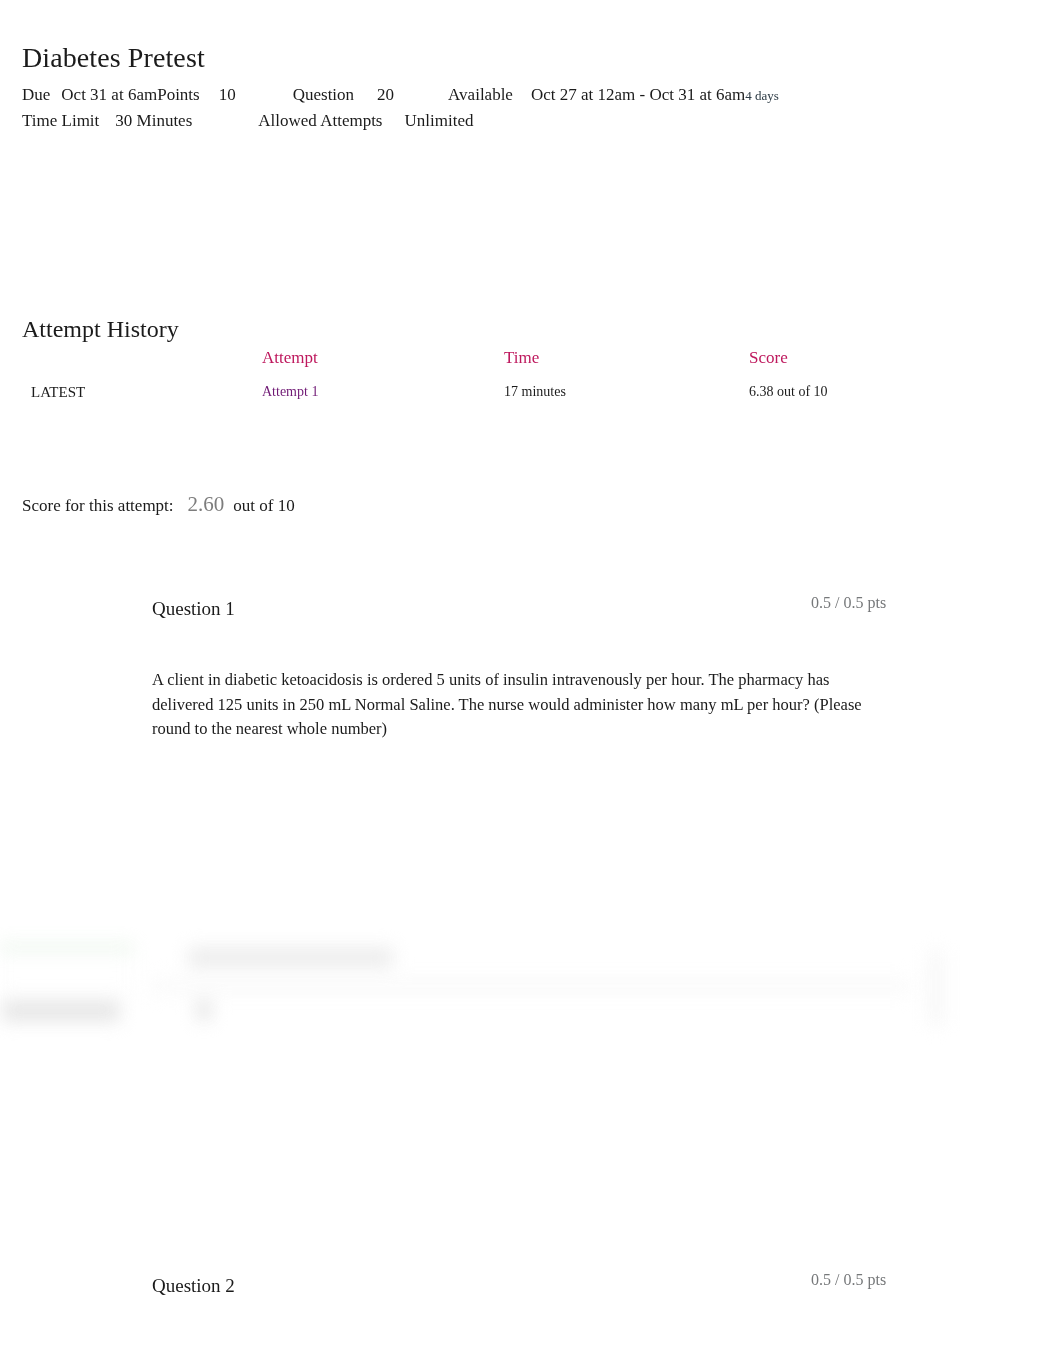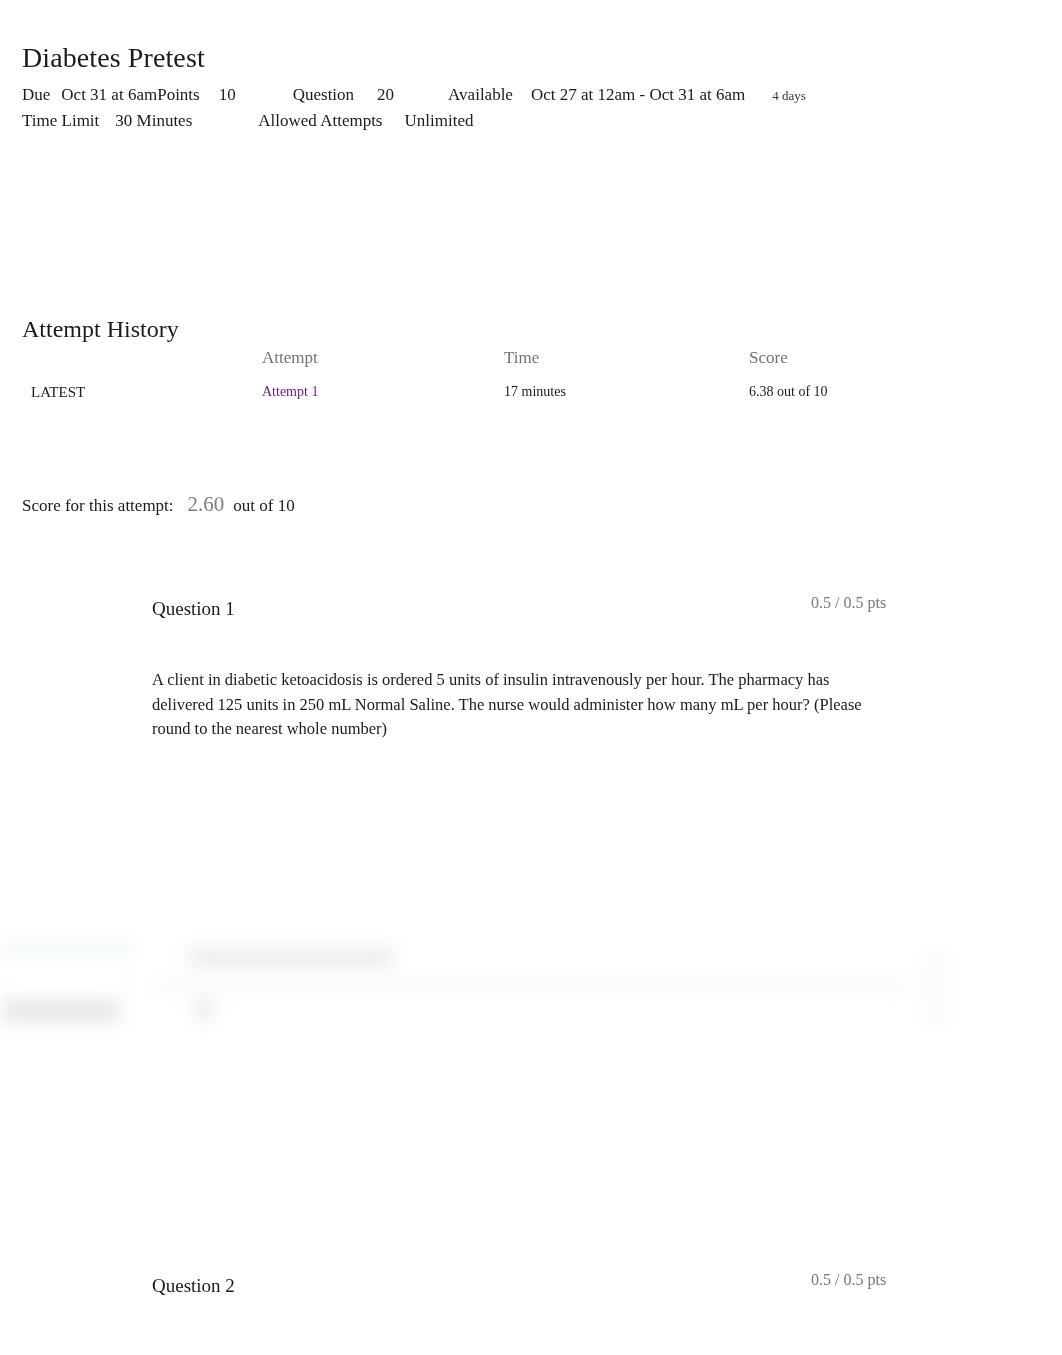--- a/index.html
+++ b/index.html
@@ -58,21 +58,21 @@
 
   
   .m-due-label   { margin-left: 0px;  }
   .m-due-value   { margin-left: 11px; }
   .m-pts-label   { }
   .m-pts-value   { margin-left: 19px; }
   .m-qs-label    { margin-left: 57px; }
   .m-qs-value    { margin-left: 23px; }
   .m-avail-label { margin-left: 54px; }
   .m-avail-value { margin-left: 18px; }
-  .m-days        { margin-left: 27px; }
+  .m-days        { }
 
   .m-tl-label    { margin-left: 0px;  }
   .m-tl-value    { margin-left: 16px; }
   .m-att-label   { margin-left: 66px; }
   .m-att-value   { margin-left: 22px; }
 
   
   .section-heading {
     position: absolute;
     left: 22px;
@@ -93,21 +93,21 @@
   .attempt-table th,
   .attempt-table td {
     text-align: left;
     font-weight: 400;
     padding: 0;
     vertical-align: top;
   }
   .attempt-table th {
     font-size: 17px;
     line-height: 24px;
-    color: #737373;
+    color: #be185d;
     height: 36px;
   }
   .attempt-table td {
     font-size: 14px;
     line-height: 20px;
     color: #1b1b1b;
     height: 30px;
   }
   .col-flag    { width: 240px; }
   .col-attempt { width: 242px; }

